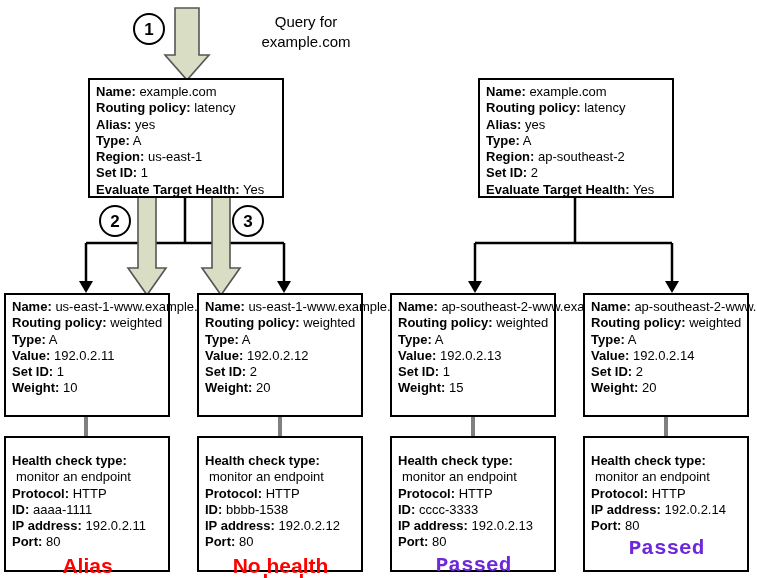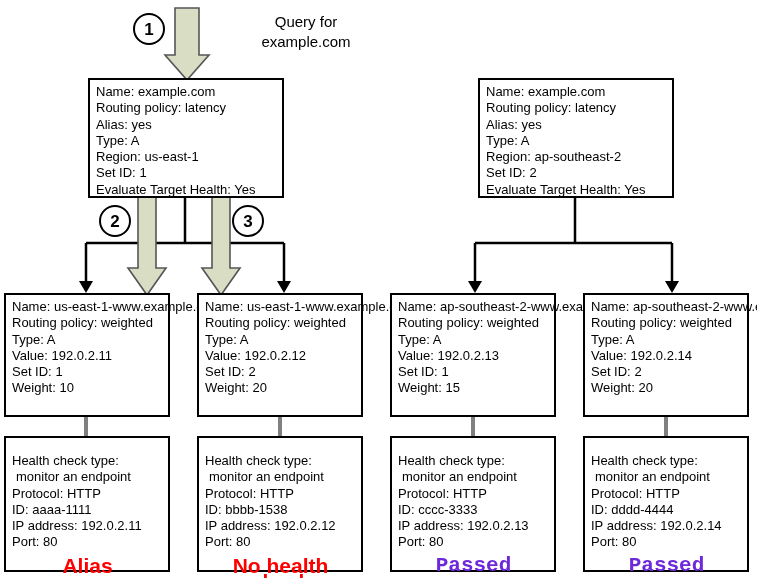--- a/index.html
+++ b/index.html
@@ -31,21 +31,21 @@
     background: #ffffff;
     padding: 4px 5px 4px 6px;
     font-size: 13px;
     line-height: 16.3px;
     color: #000000;
   }
   .box .row {
     white-space: nowrap;
   }
   .box .k {
-    font-weight: normal;
+    font-weight: bold;
     margin-top: 41px;
   }
   .box .v {
     font-weight: normal;
   }
   .name-wrap {
     white-space: normal;
   }
   .hc-box {
     padding-top: 15px;
@@ -399,24 +399,20 @@
       <span class="k">Health check type:</span>
     </div>
     <div class="row hc-indent">
       <span class="v">monitor an endpoint</span>
     </div>
     <div class="row">
       <span class="k">Protocol:</span>
       <span class="v">HTTP</span>
     </div>
     <div class="row">
-      <span class="k">ID:</span>
-      <span class="v">dddd-4444</span>
-    </div>
-    <div class="row">
       <span class="k">IP address:</span>
       <span class="v">192.0.2.14</span>
     </div>
     <div class="row">
       <span class="k">Port:</span>
       <span class="v">80</span>
     </div>
     <div class="verdict verdict-passed">Passed</div>
   </div>
 

